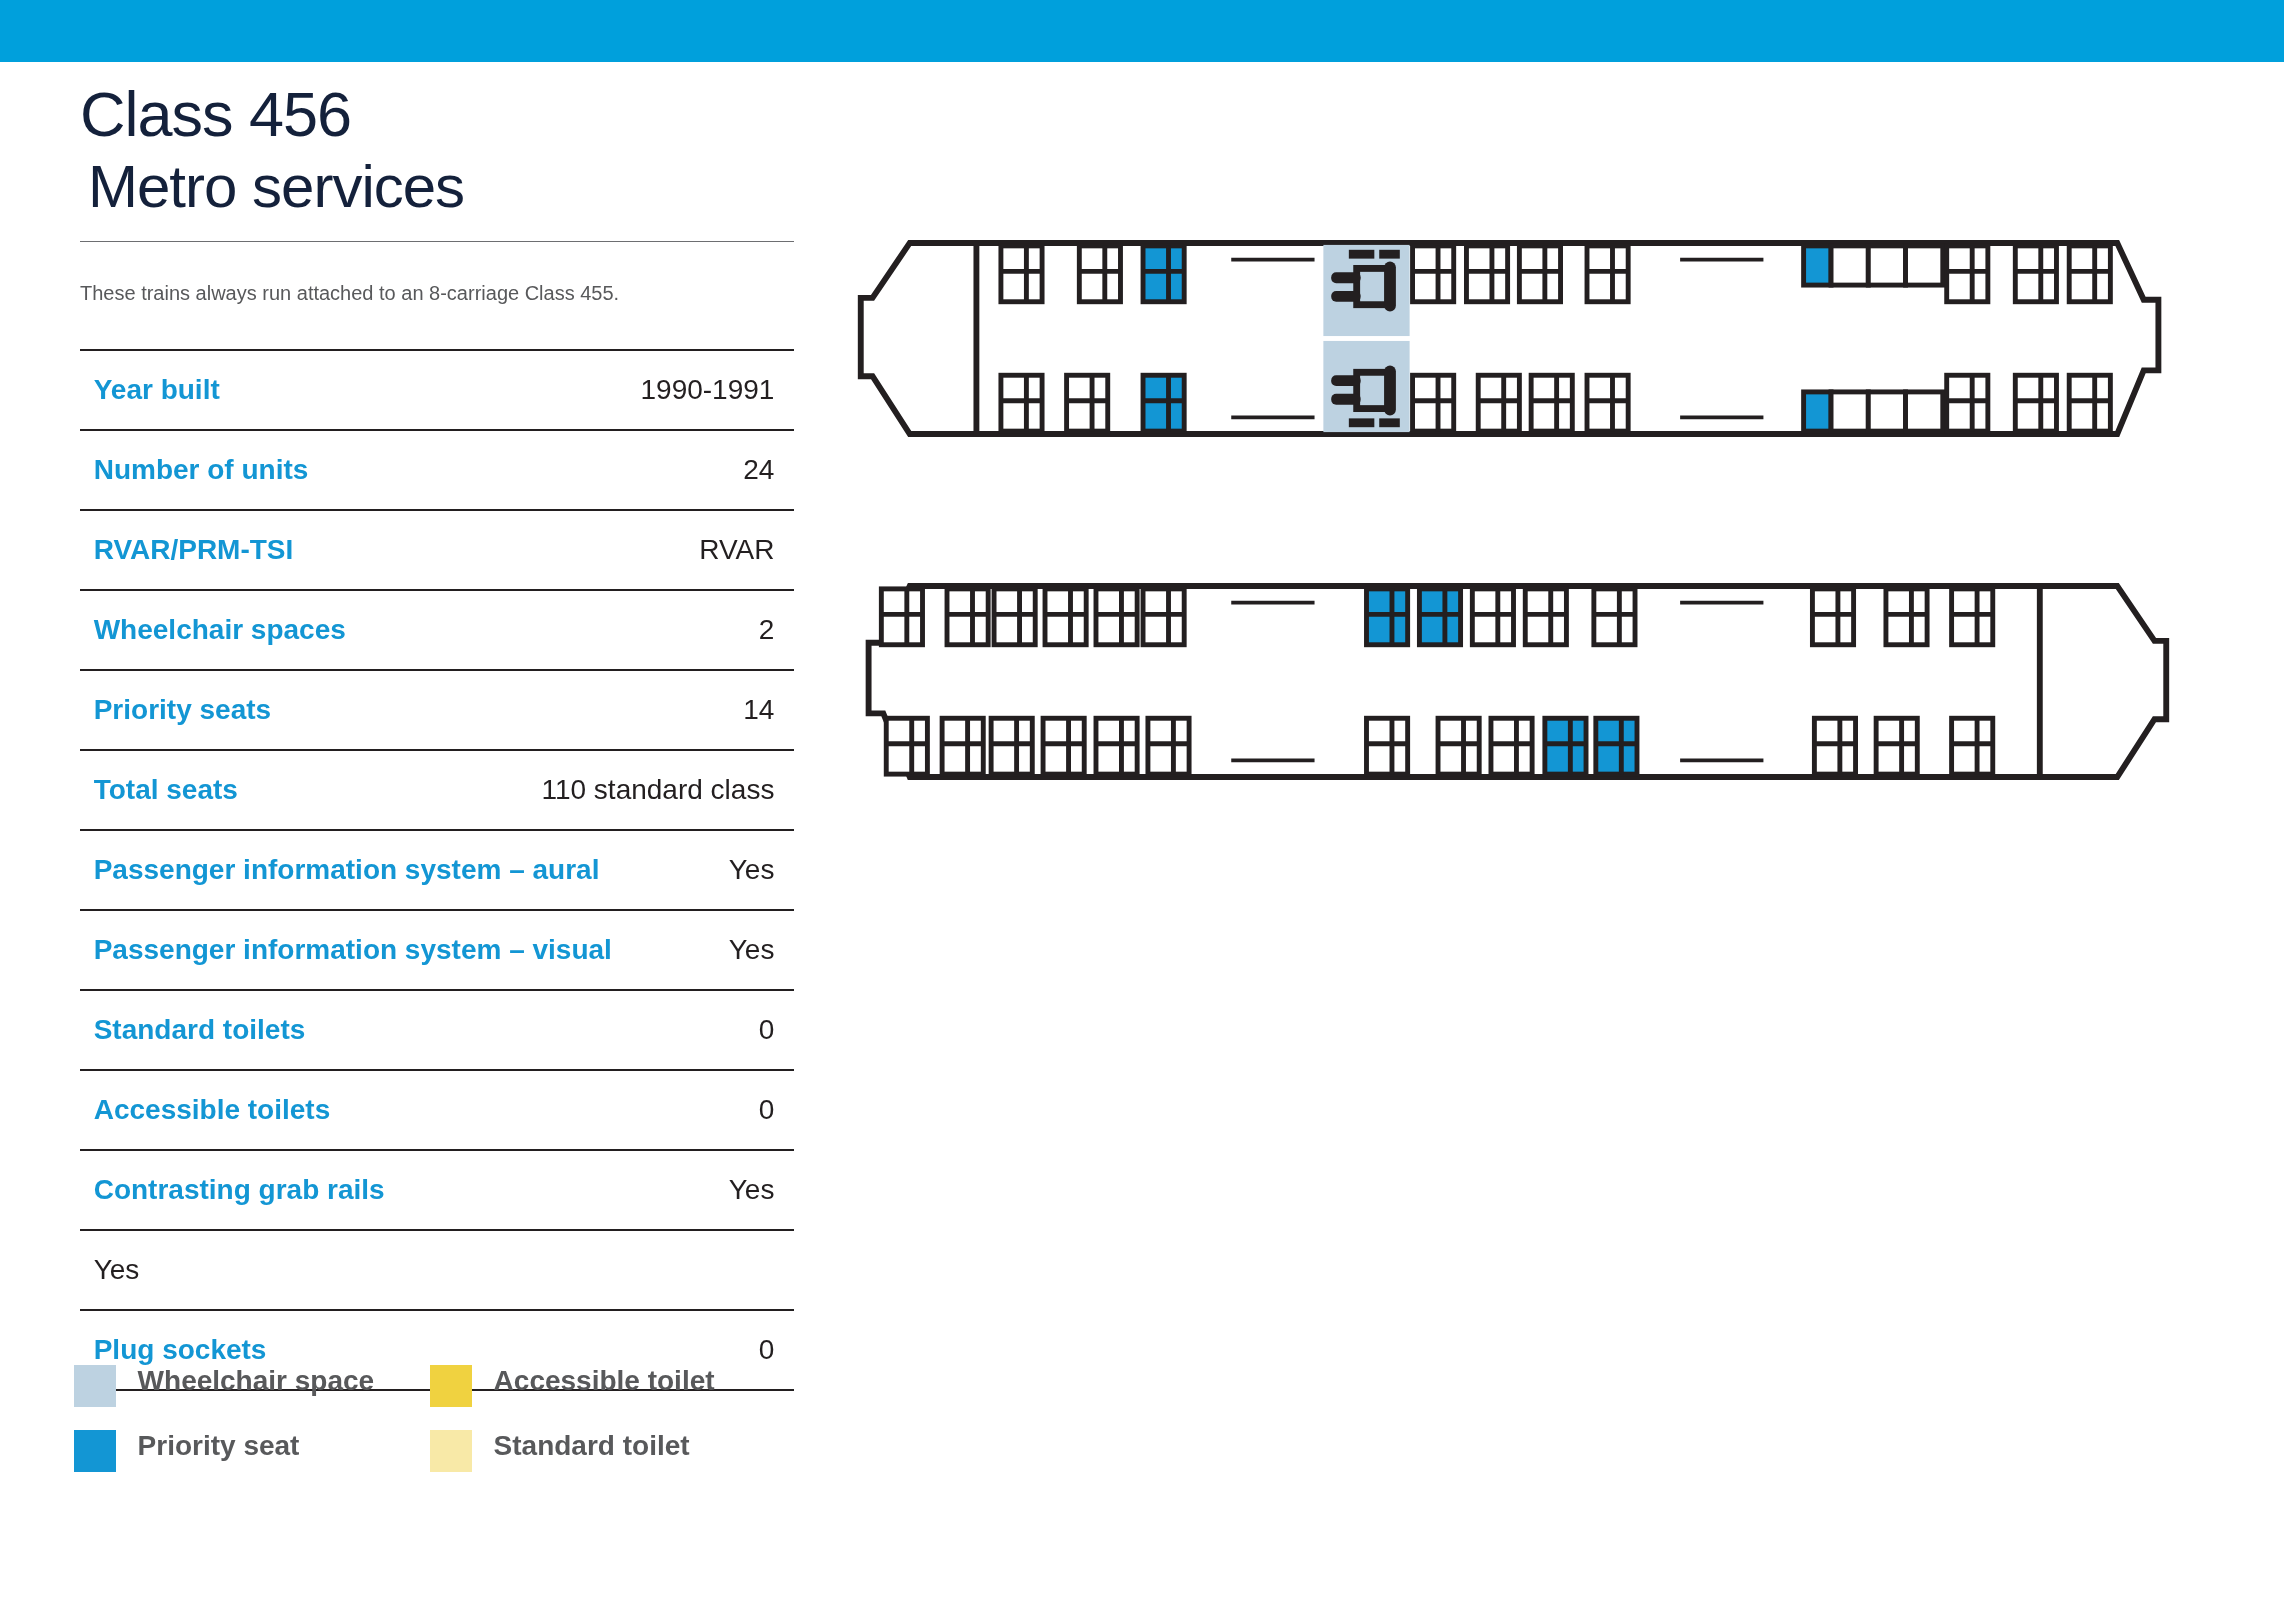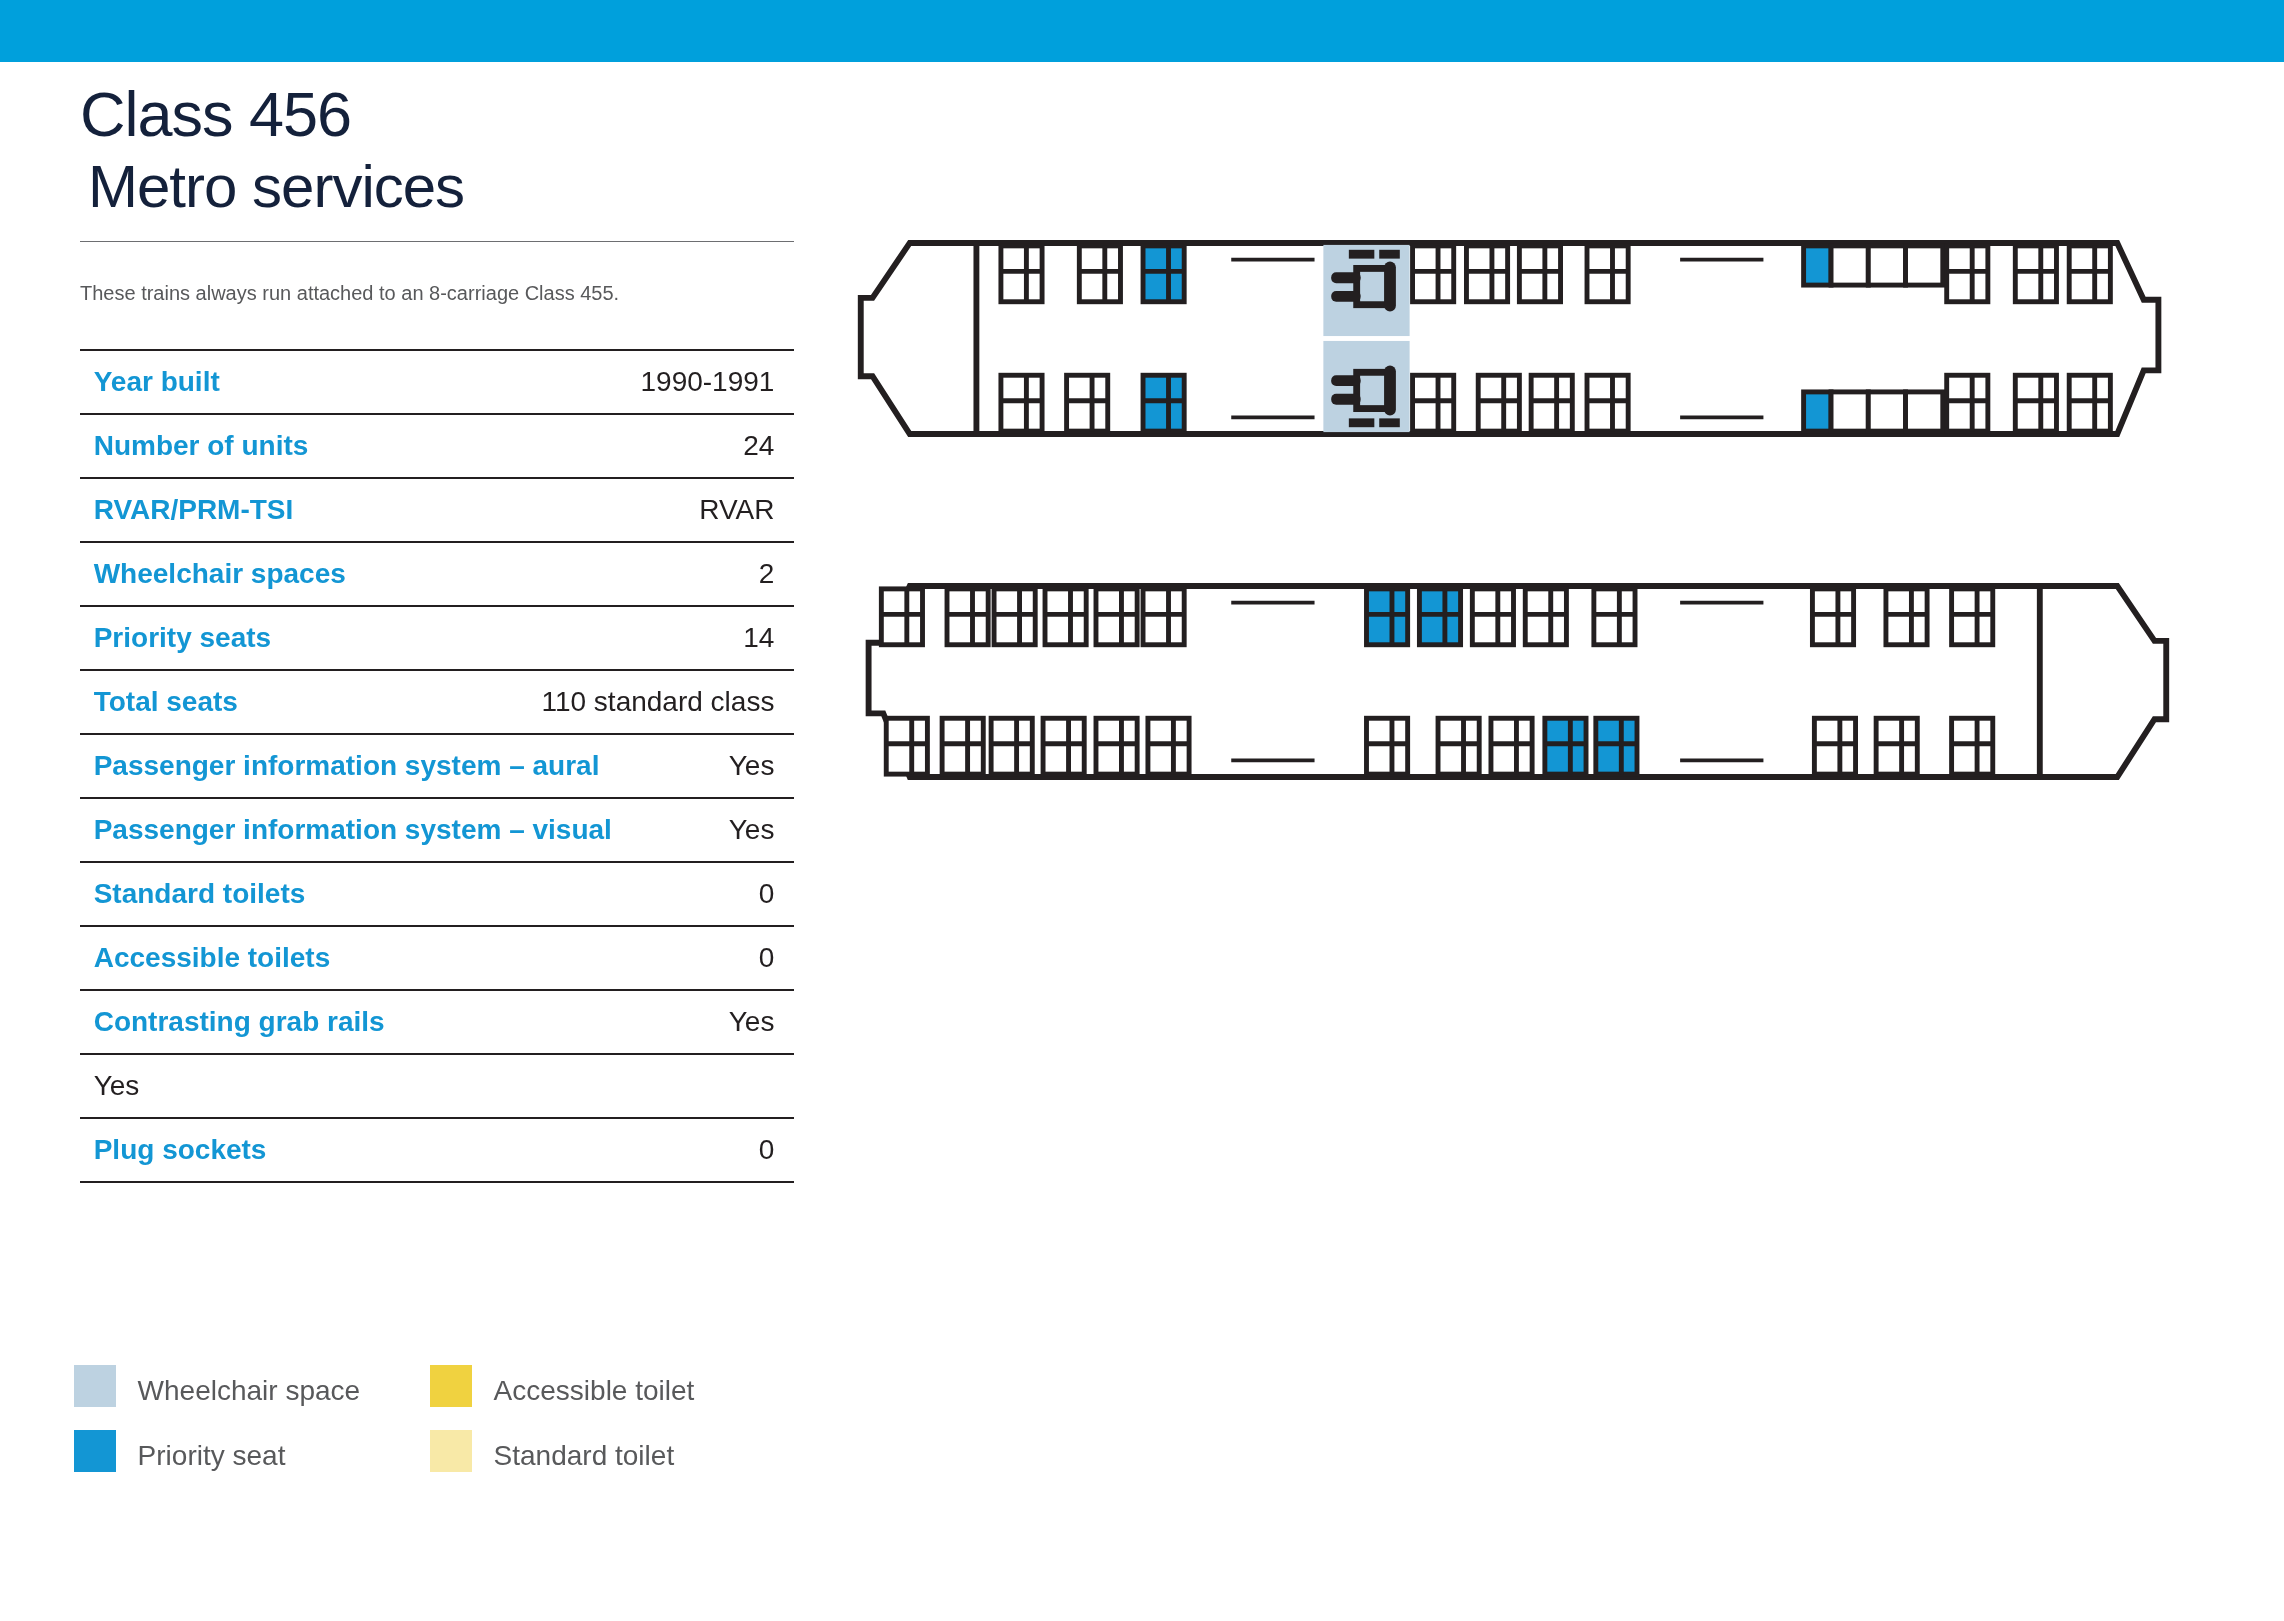--- a/index.html
+++ b/index.html
@@ -8,26 +8,26 @@
     font-family:"Liberation Sans", sans-serif;
     --accent:#1396D4;--heading:#14213B;--body-text:#58595B;--value-text:#231F20;--topbar:#00A0DC;
   }
   .topbar{position:absolute;left:0;top:0;width:2285px;height:62px;background:var(--topbar);}
   .title-block{position:absolute;left:80px;top:80px;color:var(--heading);}
   .title-block h1{margin:0;font-size:63px;line-height:1.08;font-weight:400;letter-spacing:-1px;}
   .title-block h2{margin:8px;font-size:60px;line-height:1.02;font-weight:400;letter-spacing:-1px;}
   .title-rule{position:absolute;left:80px;top:241px;width:714px;height:1px;background:#6D6E71;}
   .description{position:absolute;left:80px;top:258px;width:667px;font-size:20px;line-height:1.55;color:var(--body-text);}
   .spec-table{position:absolute;left:80px;top:349px;width:714px;border-top:2.9px solid #231F20;}
-  .spec-row{display:flex;justify-content:space-between;align-items:center;height:64px;
+  .spec-row{display:flex;justify-content:space-between;align-items:center;height:80px;
     border-bottom:2.9px solid #231F20;padding:0 19.6px 0 13.7px;box-sizing:border-box;width:714px;}
   .spec-label{color:var(--accent);font-weight:700;font-size:28px;white-space:nowrap;}
   .spec-value{color:var(--value-text);font-size:28px;white-space:nowrap;}
   .legend{position:absolute;left:74px;top:1365px;display:grid;grid-template-columns:356px 412px;row-gap:22.5px;}
-  .legend-item{display:flex;align-items:flex-end;height:42px;}
+  .legend-item{display:flex;align-items:flex-start;height:42px;font-weight:bold;}
   .legend-swatch{width:42px;height:42px;flex:0 0 42px;}
   .legend-label{margin-left:21.6px;font-size:28px;color:var(--body-text);white-space:nowrap;}
   .diagram{position:absolute;left:849px;width:1329px;height:211px;}
   #carriage-1{top:233px;}
   #carriage-2{top:576px;}
 </style>
 </head>
 <body style="--accent: #1396D4; --heading: #14213B; --body-text: #58595B; --value-text: #231F20; --topbar: #00A0DC;">
 
 <div class="topbar"></div>

